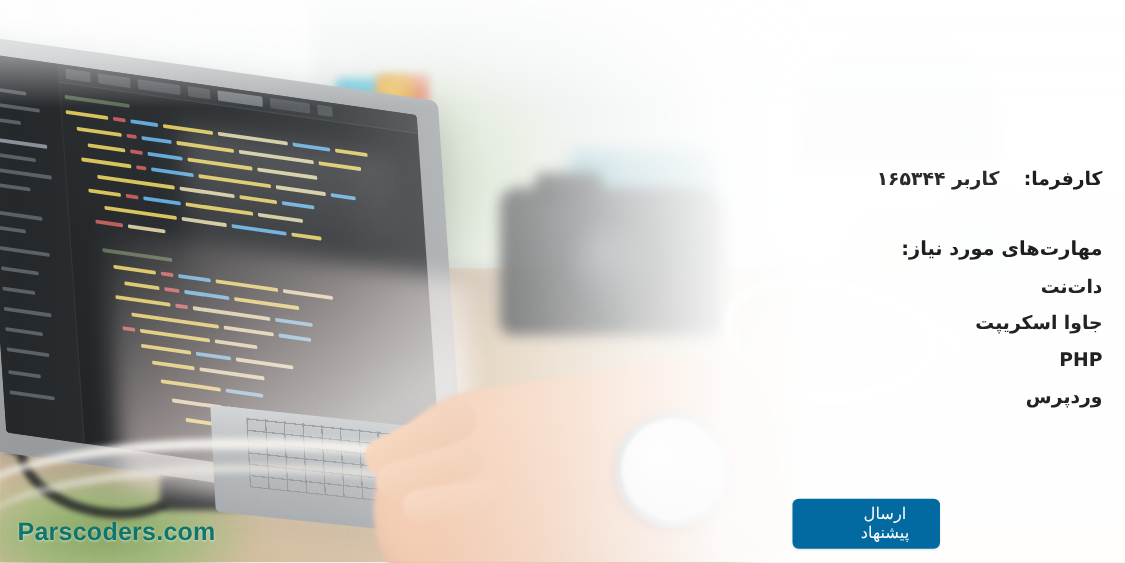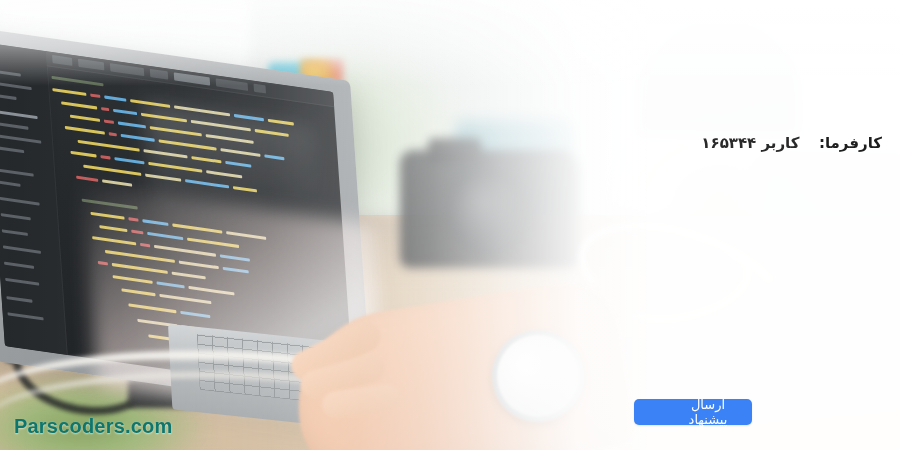--- a/index.html
+++ b/index.html
@@ -280,22 +280,22 @@
   }
   .skills-title{
     font-size:15.5px;font-weight:700;color:#1e1e1e;margin-bottom:13px;
   }
   .skill{
     font-size:15px;font-weight:700;color:#222;margin-bottom:12px;line-height:1.15;
   }
 
   .cta{
     position:absolute;right:148px;top:399px;
-    width:118px;height:26px;
-    background:#3b82f6;border:none;border-radius:5px;
+    width:118px;height:40px;
+    background:#0369a1;border:none;border-radius:5px;
     color:#ffffff;font-family:"DejaVu Sans","Liberation Sans",sans-serif;
     font-size:13px;font-weight:400;
     direction:rtl;cursor:pointer;
     display:flex;align-items:center;justify-content:center;
     box-shadow:0 1px 2px rgba(0,0,0,.10);
     padding-left:36px;
   }
 
   .watermark{
     position:absolute;left:14px;bottom:12px;
@@ -489,18 +489,25 @@
   <div class="content">
 
 
     <div class="meta-row row-employer">
       <span class="lbl">کارفرما:</span>
       <span style="display:inline-block;width:9px;"></span>
       <span class="val">کاربر ۱۶۵۳۴۴</span>
     </div>
 
 
+    <div class="skills">
+      <div class="skills-title">مهارت‌های مورد نیاز:</div>
+      <div class="skill">دات‌نت</div>
+      <div class="skill">جاوا اسکریپت</div>
+      <div class="skill">PHP</div>
+      <div class="skill">وردپرس</div>
+    </div>
 
     <button class="cta">ارسال پیشنهاد</button>
 
     <div class="watermark">Parscoders.com</div>
   </div>
 </div>
 
 </body></html>

